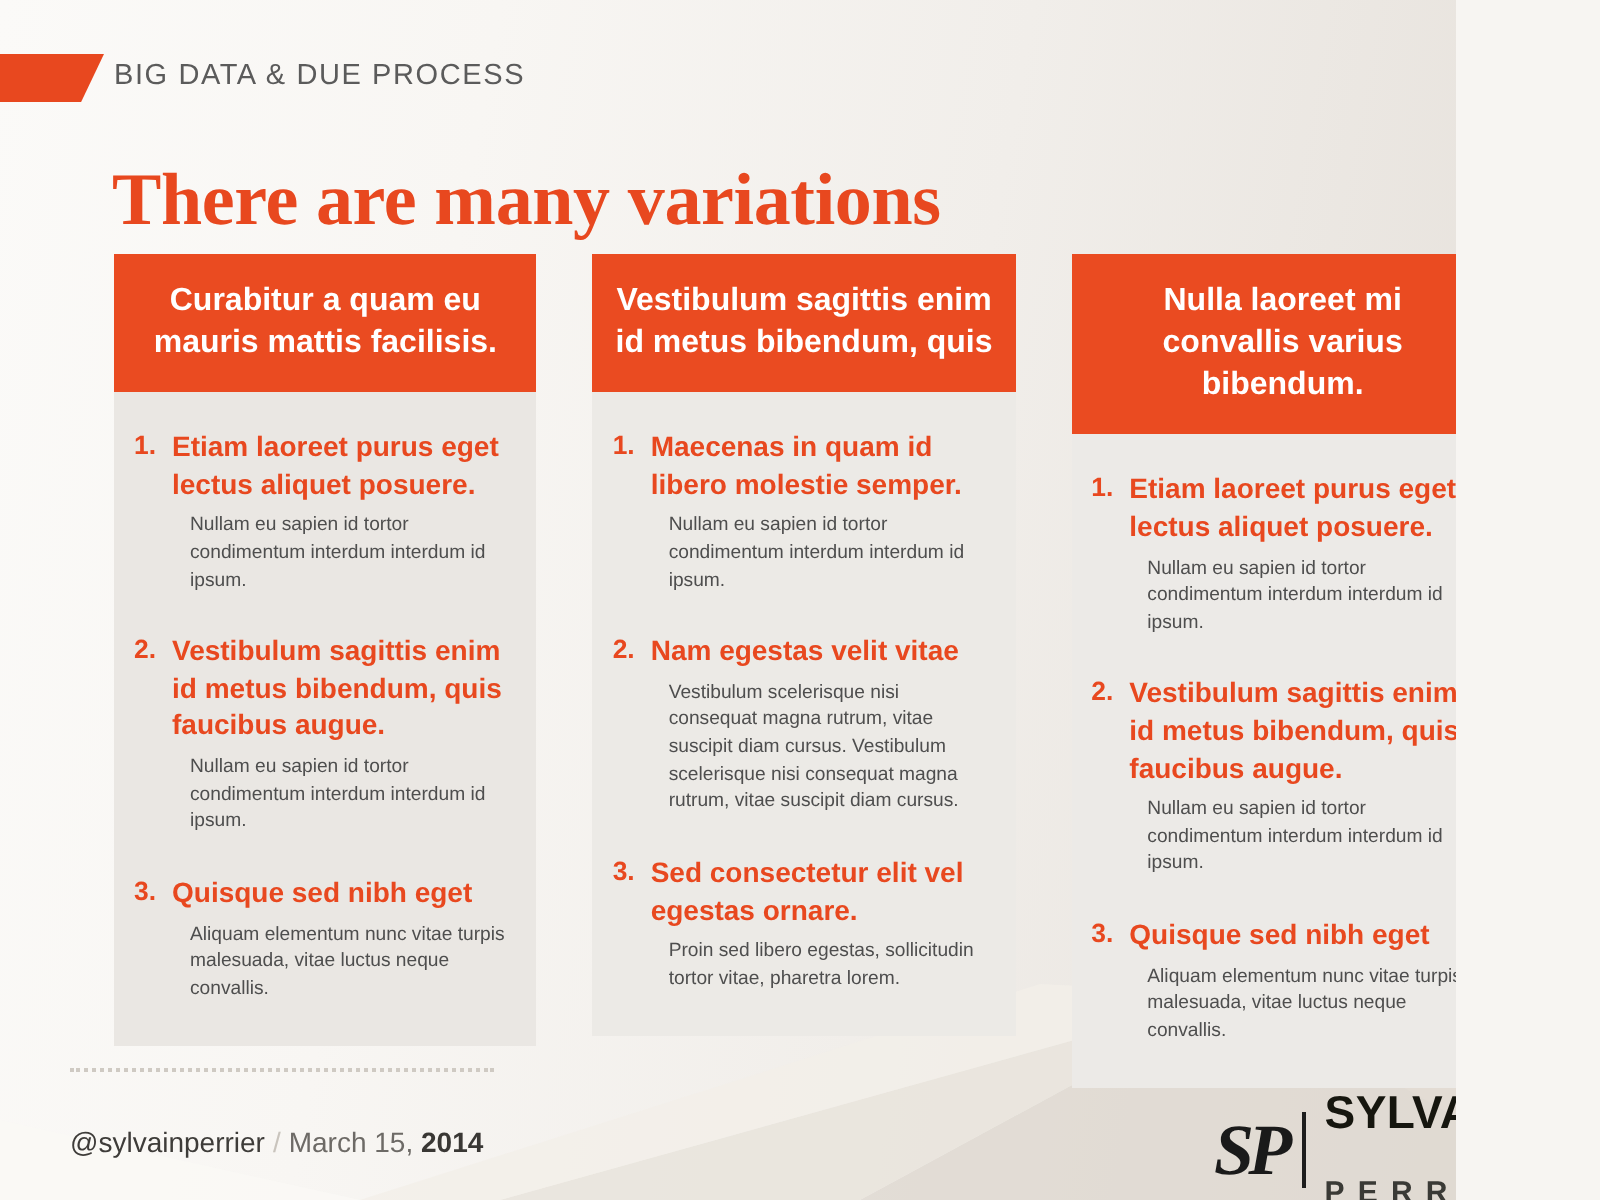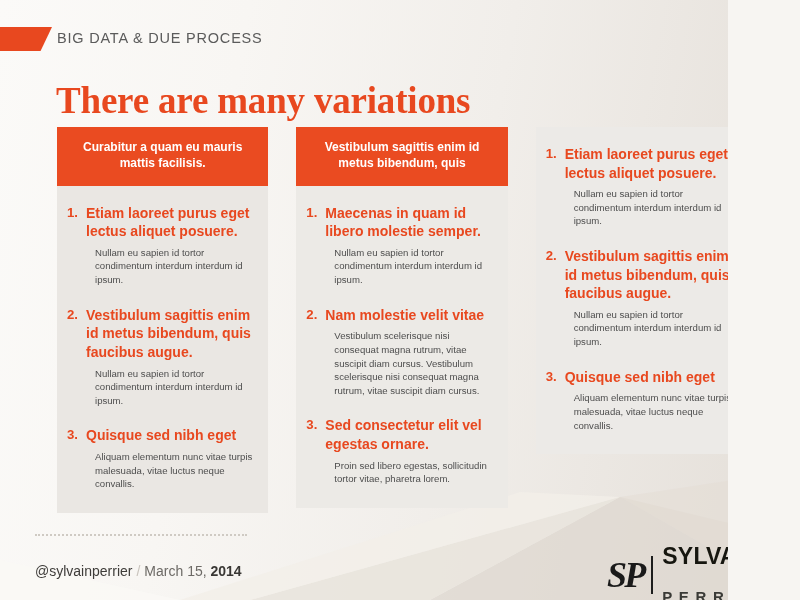--- a/index.html
+++ b/index.html
@@ -79,21 +79,21 @@
   }
   .column {
     width: 218px;
     display: flex;
     flex-direction: column;
   }
   .col-header {
     background: #ea4b21;
     color: #ffffff;
     font-weight: 700;
-    font-size: 12px;
+    font-size: 16px;
     line-height: 1.32;
     text-align: center;
     padding: 13px 10px 14px 10px;
     box-sizing: border-box;
     min-height: 54px;
     display: flex;
     align-items: center;
     justify-content: center;
   }
   .col-body {
@@ -254,35 +254,36 @@
         <div class="item">
           <div class="item-num">1.</div>
           <div class="item-text">
             <p class="item-title">Maecenas in quam id libero molestie semper.</p>
             <p class="item-desc">Nullam eu sapien id tortor condimentum interdum interdum id ipsum.</p>
           </div>
         </div>
         <div class="item">
           <div class="item-num">2.</div>
           <div class="item-text">
-            <p class="item-title">Nam molestie velit vitae</p>
+            <p class="item-title">Nam egestas velit vitae</p>
             <p class="item-desc">Vestibulum scelerisque nisi consequat magna rutrum, vitae suscipit diam cursus. Vestibulum scelerisque nisi consequat magna rutrum, vitae suscipit diam cursus.</p>
           </div>
         </div>
         <div class="item">
           <div class="item-num">3.</div>
           <div class="item-text">
             <p class="item-title">Sed consectetur elit vel egestas ornare.</p>
             <p class="item-desc">Proin sed libero egestas, sollicitudin tortor vitae, pharetra lorem.</p>
           </div>
         </div>
       </div>
     </div>
 
     <div class="column" id="col-3">
+      <div class="col-header">Nulla laoreet mi convallis varius bibendum.</div>
       <div class="col-body">
         <div class="item">
           <div class="item-num">1.</div>
           <div class="item-text">
             <p class="item-title">Etiam laoreet purus eget lectus aliquet posuere.</p>
             <p class="item-desc">Nullam eu sapien id tortor condimentum interdum interdum id ipsum.</p>
           </div>
         </div>
         <div class="item">
           <div class="item-num">2.</div>

